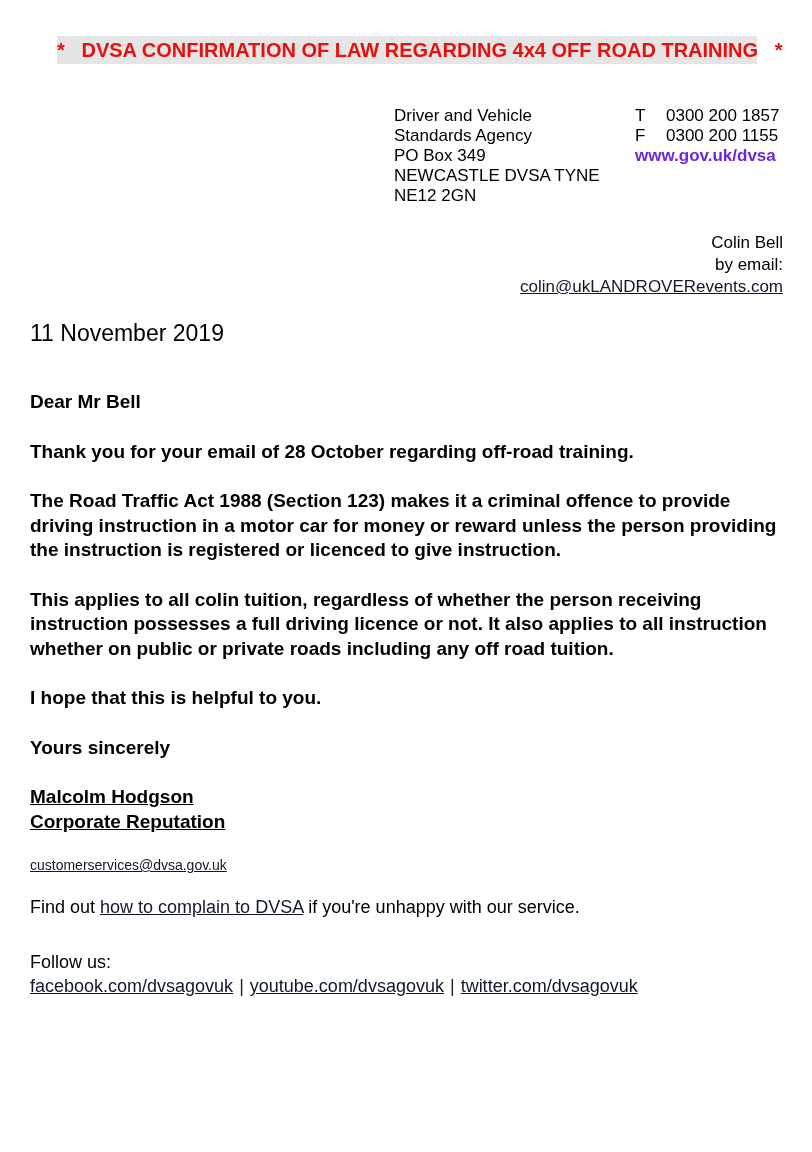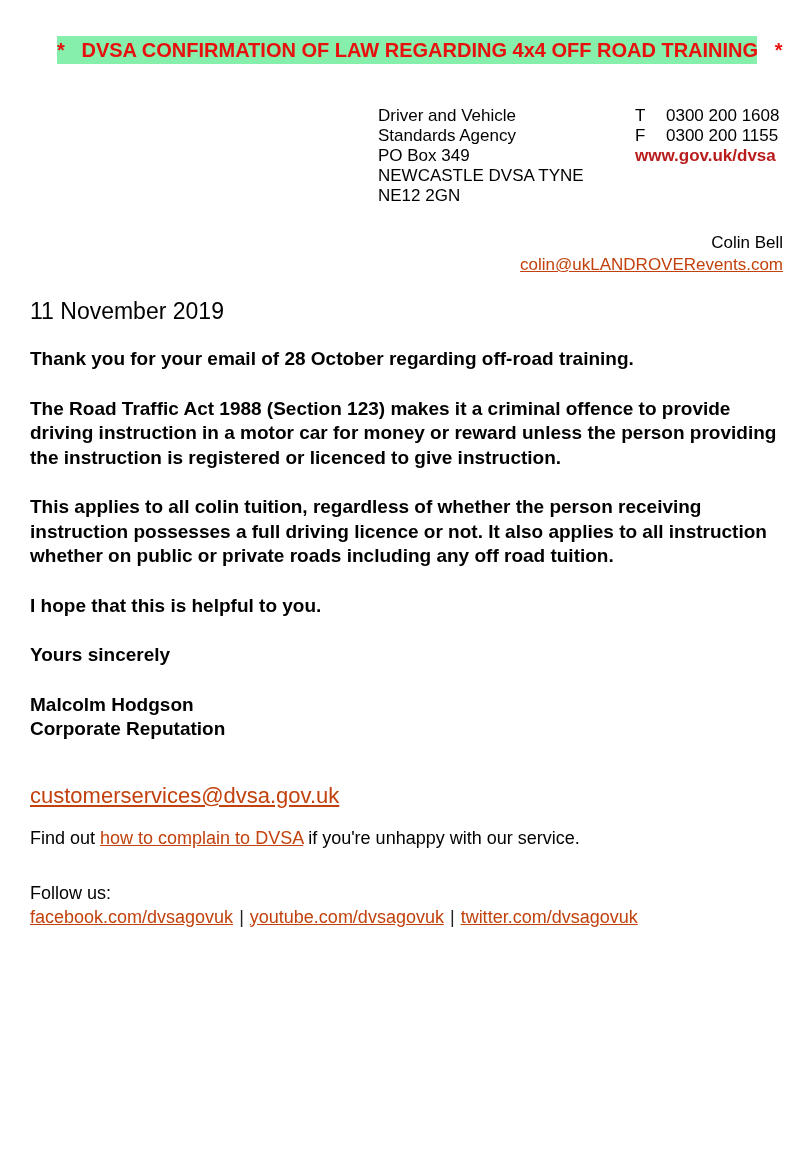--- a/index.html
+++ b/index.html
@@ -14,69 +14,69 @@
   .page {
     position: relative;
     box-sizing: border-box;
     width: 812px;
     height: 1152px;
     padding: 0 29px 0 30px;
   }
   
   .banner {
     margin: 36px 26px 0 27px;
-    background: #86efac;
+    background: #e5e5e5;
     color: #e8100d;
     font-weight: bold;
     font-size: 20px;
     line-height: 20px;
     text-align: center;
     padding: 4px 0 4px 0;
     white-space: pre;
   }
   
   .header-row {
     display: flex;
     margin-top: 42px;
     padding-left: 348px;
     font-size: 17px;
     line-height: 20px;
   }
   .agency-address { width: 232px; }
-  .agency-address div { white-space: nowrap; }
+  .agency-address div { white-space: nowrap; margin-left: 16px; }
   .contact-col { margin-left: 25px; }
   .contact-row { display: flex; }
   .contact-label { width: 31px; }
   .website a {
-    color: #b91c1c;
+    color: #6d28d9;
     font-weight: bold;
     text-decoration: none;
   }
   
-  a { color: #c2410c; text-decoration: underline; cursor: pointer; }
+  a { color: #0f172a; text-decoration: underline; cursor: pointer; }
   
   .recipient { margin-top: 26px; font-size: 17px; line-height: 22px; text-align: right; }
   .date-line { margin-top: 24px; font-size: 23px; line-height: 22px; }
   .ref-line  { margin-top: 22px; font-size: 18px; line-height: 22px; }
   
   .body-text p {
     font-size: 19px;
     font-weight: bold;
     line-height: 24.5px;
     margin: 25px 0 0 0;
   }
   .body-text p.salutation { margin-top: 46px; }
-  .sig-block { margin-top: 25px; }
+  .sig-block { margin-top: 25px; text-decoration: underline; }
   .sig-block div {
     font-size: 19px;
     font-weight: bold;
     line-height: 24.5px;
   }
   
-  .footer-email { margin-top: 43px; font-size: 22px; line-height: 22px; }
+  .footer-email { margin-top: 20px; font-size: 14px; line-height: 22px; }
   .complaint-line { margin-top: 20px; font-size: 18px; line-height: 22px; }
   .follow-block { margin-top: 32px; font-size: 18px; line-height: 24px; }
   .social-sep { color: #222222; padding: 0 6px; }
 </style>
 </head>
 <body>
 
 <div class="page">
 
   <div class="banner">*   DVSA CONFIRMATION OF LAW REGARDING 4x4 OFF ROAD TRAINING   *</div>
@@ -85,43 +85,45 @@
     <div class="agency-address">
       <div>Driver and Vehicle</div>
       <div>Standards Agency</div>
       <div>PO Box 349</div>
       <div>NEWCASTLE DVSA TYNE</div>
       <div>NE12 2GN</div>
     </div>
     <div class="contact-col">
       <div class="contact-row">
         <span class="contact-label">T</span>
-        <span>0300 200 1608</span>
+        <span>0300 200 1857</span>
       </div>
       <div class="contact-row">
         <span class="contact-label">F</span>
         <span>0300 200 1155</span>
       </div>
       <div class="website">
         <a>www.gov.uk/dvsa</a>
       </div>
     </div>
   </div>
 
   <div class="recipient">
     <div>Colin Bell</div>
+    <div>by email:</div>
     <div>
       <a>colin@ukLANDROVERevents.com</a>
     </div>
   </div>
 
   <div class="date-line">11 November 2019</div>
 
 
   <div class="body-text">
+    <p class="salutation">Dear Mr Bell</p>
     <p>Thank you for your email of 28 October regarding off-road training.</p>
     <p>The Road Traffic Act 1988 (Section 123) makes it a criminal offence to provide driving instruction in a motor car for money or reward unless the person providing the instruction is registered or licenced to give instruction.</p>
     <p>This applies to all colin tuition, regardless of whether the person receiving instruction possesses a full driving licence or not. It also applies to all instruction whether on public or private roads including any off road tuition.</p>
     <p>I hope that this is helpful to you.</p>
     <p>Yours sincerely</p>
     <div class="sig-block">
       <div>Malcolm Hodgson</div>
       <div>Corporate Reputation</div>
     </div>
   </div>

